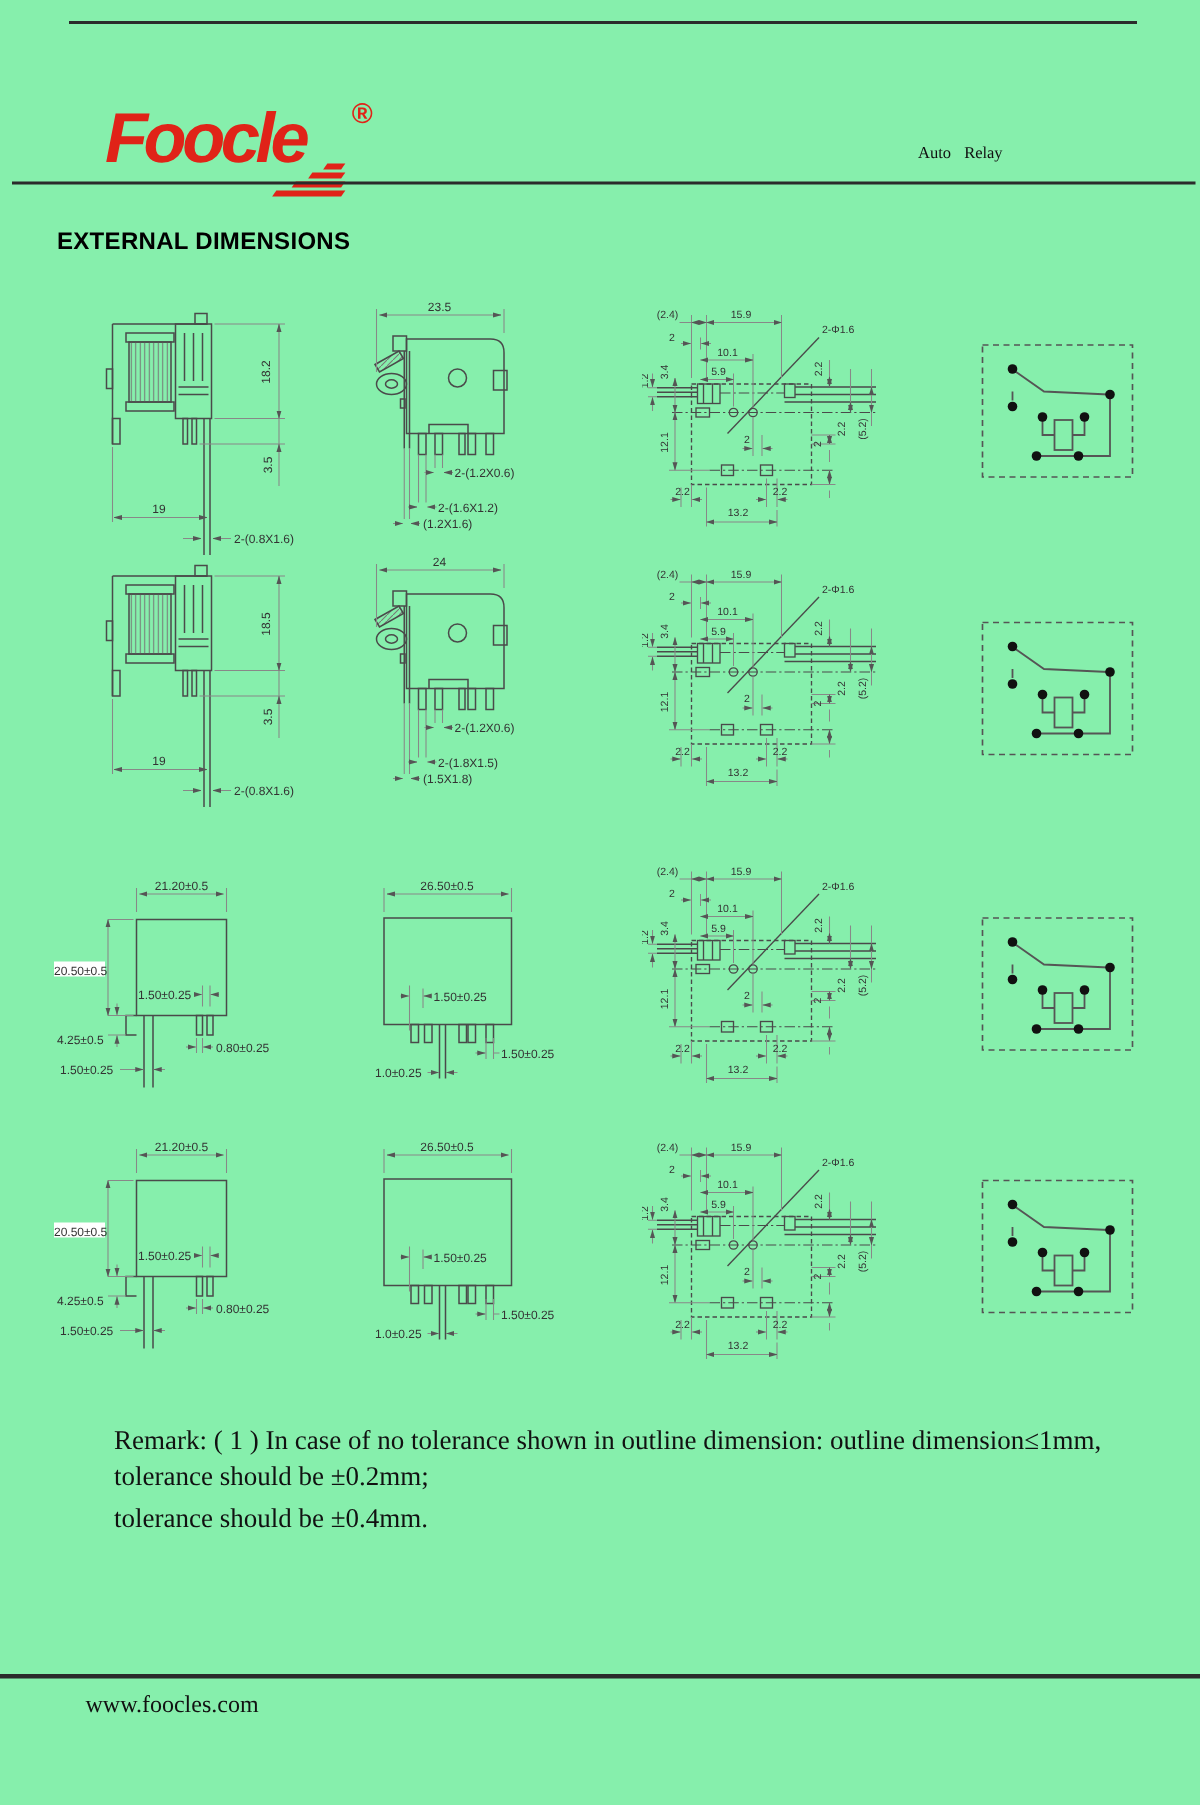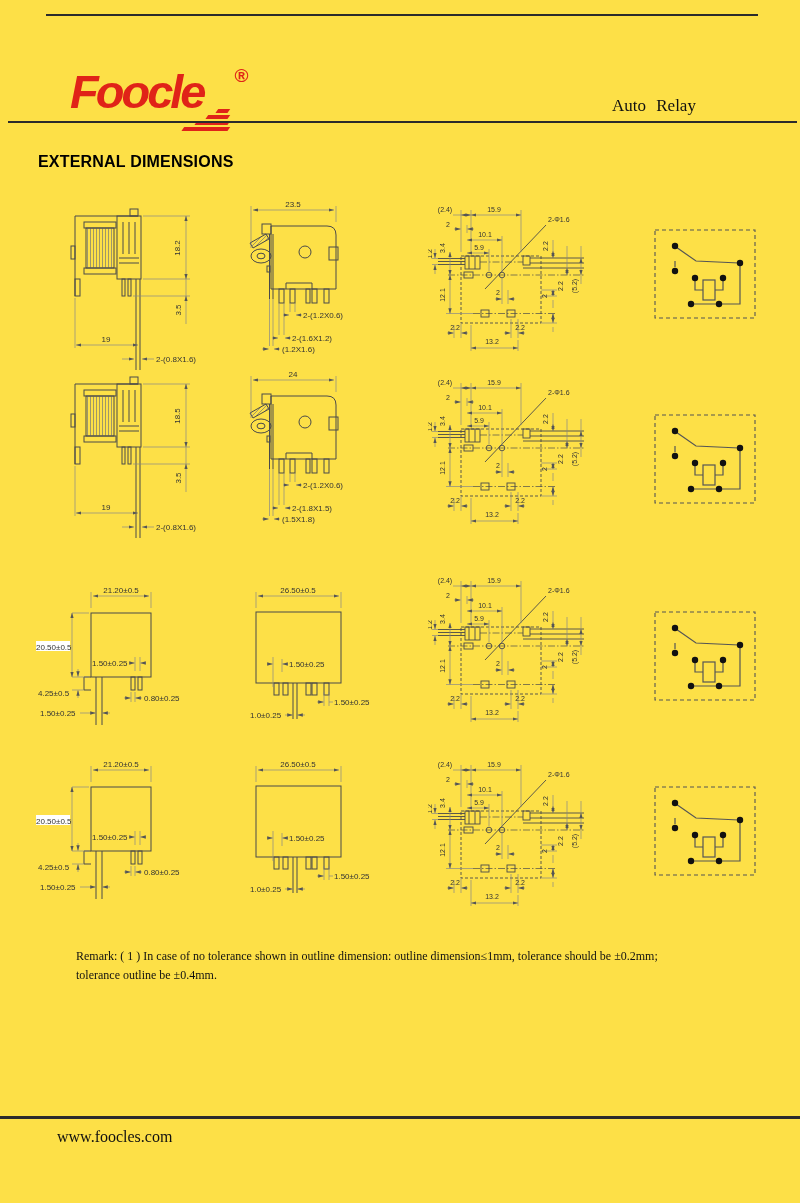--- a/index.html
+++ b/index.html
@@ -1,32 +1,32 @@
 <!DOCTYPE html>
 <html><head>
 <meta charset="utf-8">
 <style>
   html,body{margin:0;padding:0;background:#e8e8e8;}
-  .page{position:relative;width:800px;height:1203px;background:#fde047;margin:0 auto;overflow:hidden;
+  .page{position:relative;width:800px;height:1203px;background:#86efac;margin:0 auto;overflow:hidden;
         font-family:"Liberation Sans",sans-serif;}
   .abs{position:absolute;}
   .rule{position:absolute;background:#2b2b2b;}
   .rule-top{left:46px;top:14px;width:712px;height:2px;}
   .rule-head{left:8px;top:121px;width:789px;height:2px;}
   .rule-foot{left:0px;top:1116px;width:800px;height:3px;}
   .logo{position:absolute;left:70px;top:64px;white-space:nowrap;}
   .logo-text{font-size:47px;font-weight:bold;font-style:italic;color:#e02318;letter-spacing:-3px;}
   .streaks{display:inline-flex;flex-direction:column;align-items:flex-end;gap:2.5px;margin-left:-20px;position:relative;top:4px;}
   .streaks i{height:3.5px;background:#e02318;display:block;transform:skewX(-35deg);}
   .streaks i:nth-child(1){width:12px}.streaks i:nth-child(2){width:22px}
   .streaks i:nth-child(3){width:33px}.streaks i:nth-child(4){width:46px}
   .logo-reg{color:#e02318;font-size:19px;font-weight:bold;position:relative;top:-26px;margin-left:5px;}
-  .product{position:absolute;left:612px;top:96px;font-family:"Liberation Serif",serif;font-size:17px;color:#111;word-spacing:6px;}
+  .product{position:absolute;left:612px;top:96px;font-family:"Liberation Serif",serif;font-size:11px;color:#111;word-spacing:6px;}
   .ext-title{position:absolute;left:38px;top:153px;margin:0;font-size:16px;font-weight:700;letter-spacing:.2px;color:#000;}
-  .remark{position:absolute;left:76px;top:948px;width:672px;font-family:"Liberation Serif",serif;font-size:12px;color:#111;line-height:1.35;}
+  .remark{position:absolute;left:76px;top:948px;width:672px;font-family:"Liberation Serif",serif;font-size:18px;color:#111;line-height:1.35;}
   .remark p{margin:0 0 3px 0;}
   .site{position:absolute;left:36px;top:1128px;font-family:"Liberation Serif",serif;font-size:16px;color:#111;margin-left:21px;}
   svg text{font-family:"Liberation Sans",sans-serif;fill:#333;}
   text.t8{font-size:8px;text-anchor:middle;}
   text.t8s{font-size:8px;text-anchor:start;}
   text.t7{font-size:7px;text-anchor:middle;}
   text.t7s{font-size:7px;text-anchor:start;}
 </style>
 </head>
 <body>
@@ -396,19 +396,19 @@
     <text class="t7" x="27" y="134">2.2</text>
     <text class="t7" x="92" y="134">2.2</text>
     <text class="t7" x="64" y="148">13.2</text>
   </svg>
   <svg class="abs" style="left:643px;top:773px" width="120" height="110" viewBox="0 0 120 110">
       <use href="#g-schem"></use>
     </svg>
 
   <div class="remark">
     <p>Remark: ( 1 ) In case of no tolerance shown in outline dimension: outline dimension≤1mm, tolerance should be ±0.2mm;</p>
-    <p>tolerance outline be ±0.4mm.</p>
+    <p>tolerance should be ±0.4mm.</p>
   </div>
 
   <div class="rule rule-foot"></div>
   <div class="site">www.foocles.com</div>
 
 </div>
 
 </body></html>

